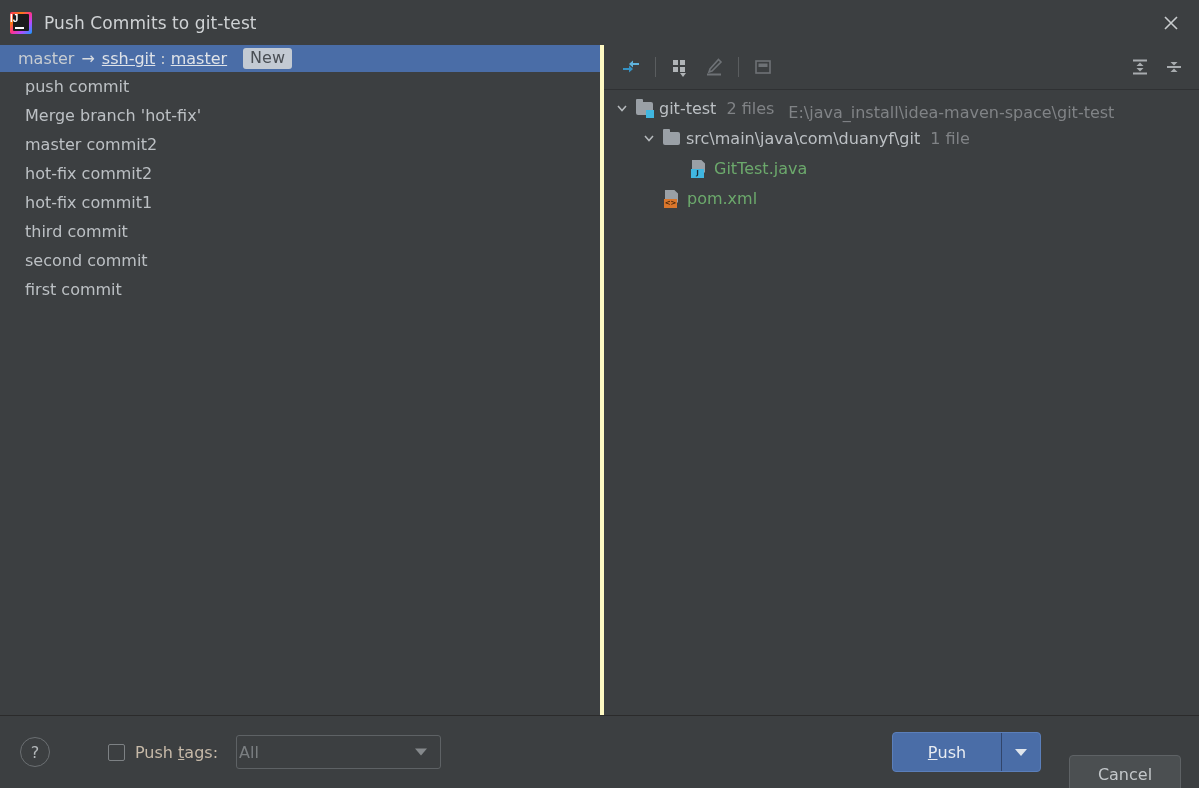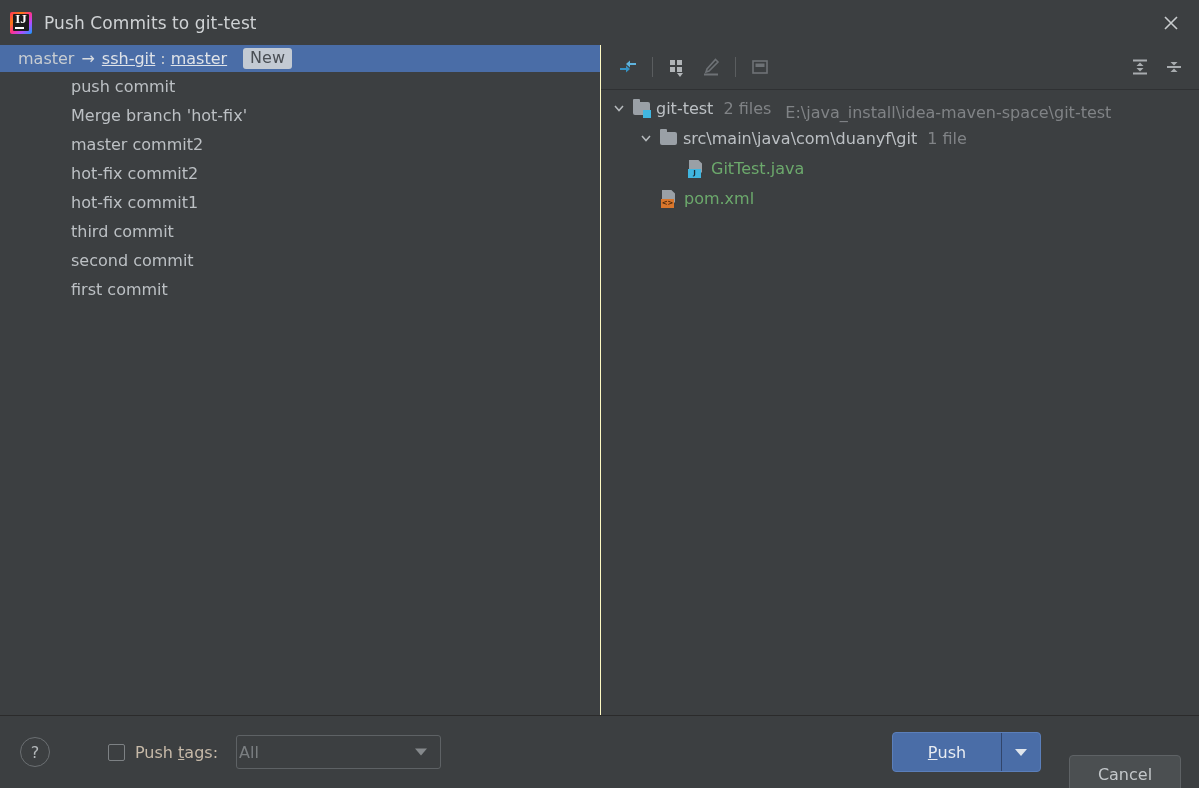--- a/index.html
+++ b/index.html
@@ -51,26 +51,25 @@
   }
   .app-logo .inner {
     position: absolute;
     left: 3px; top: 2px; right: 3px; bottom: 3px;
     background: #1b1b1c;
     border-radius: 1px;
   }
   .app-logo .ij {
     position: absolute;
     left: 0; right: 0; top: 2px;
-    text-align: center;
-    font-size: 13px;
+    font-size: 10px;
     line-height: 10px;
     font-weight: bold;
     color: #ffffff;
-    font-family: Liberation Serif, serif;
+    font-family: Liberation Sans, sans-serif;
   }
   .app-logo .bar {
     position: absolute;
     left: 5px;
     bottom: 5px;
     width: 9px;
     height: 2px;
     background: #ffffff;
   }
   .title-text {
@@ -94,21 +93,21 @@
   .content {
     flex: 1 1 auto;
     display: flex;
     min-height: 0;
     border-bottom: 1px solid #2b2b2b;
   }
   .left-pane {
     width: 600px;
     flex: 0 0 600px;
     background: #3c3f41;
-    border-right: 1px solid #fef9c3;
+    border-right: 4px solid #fef9c3;
     overflow: hidden;
     position: relative;
   }
   .right-pane {
     flex: 1 1 auto;
     background: #3c3f41;
     display: flex;
     flex-direction: column;
     min-width: 0;
   }
@@ -142,21 +141,21 @@
     color: #4a4f55;
     font-size: 16px;
     line-height: 12px;
     padding: 4px 7px 5px 7px;
     border-radius: 3px;
   }
   .commit-row {
     height: 29px;
     display: flex;
     align-items: center;
-    padding-left: 71px;
+    padding-left: 25px;
     font-size: 16px;
     color: #bcc0c4;
     white-space: nowrap;
   }
 
   
   .toolbar {
     height: 44px;
     flex: 0 0 44px;
     display: flex;

